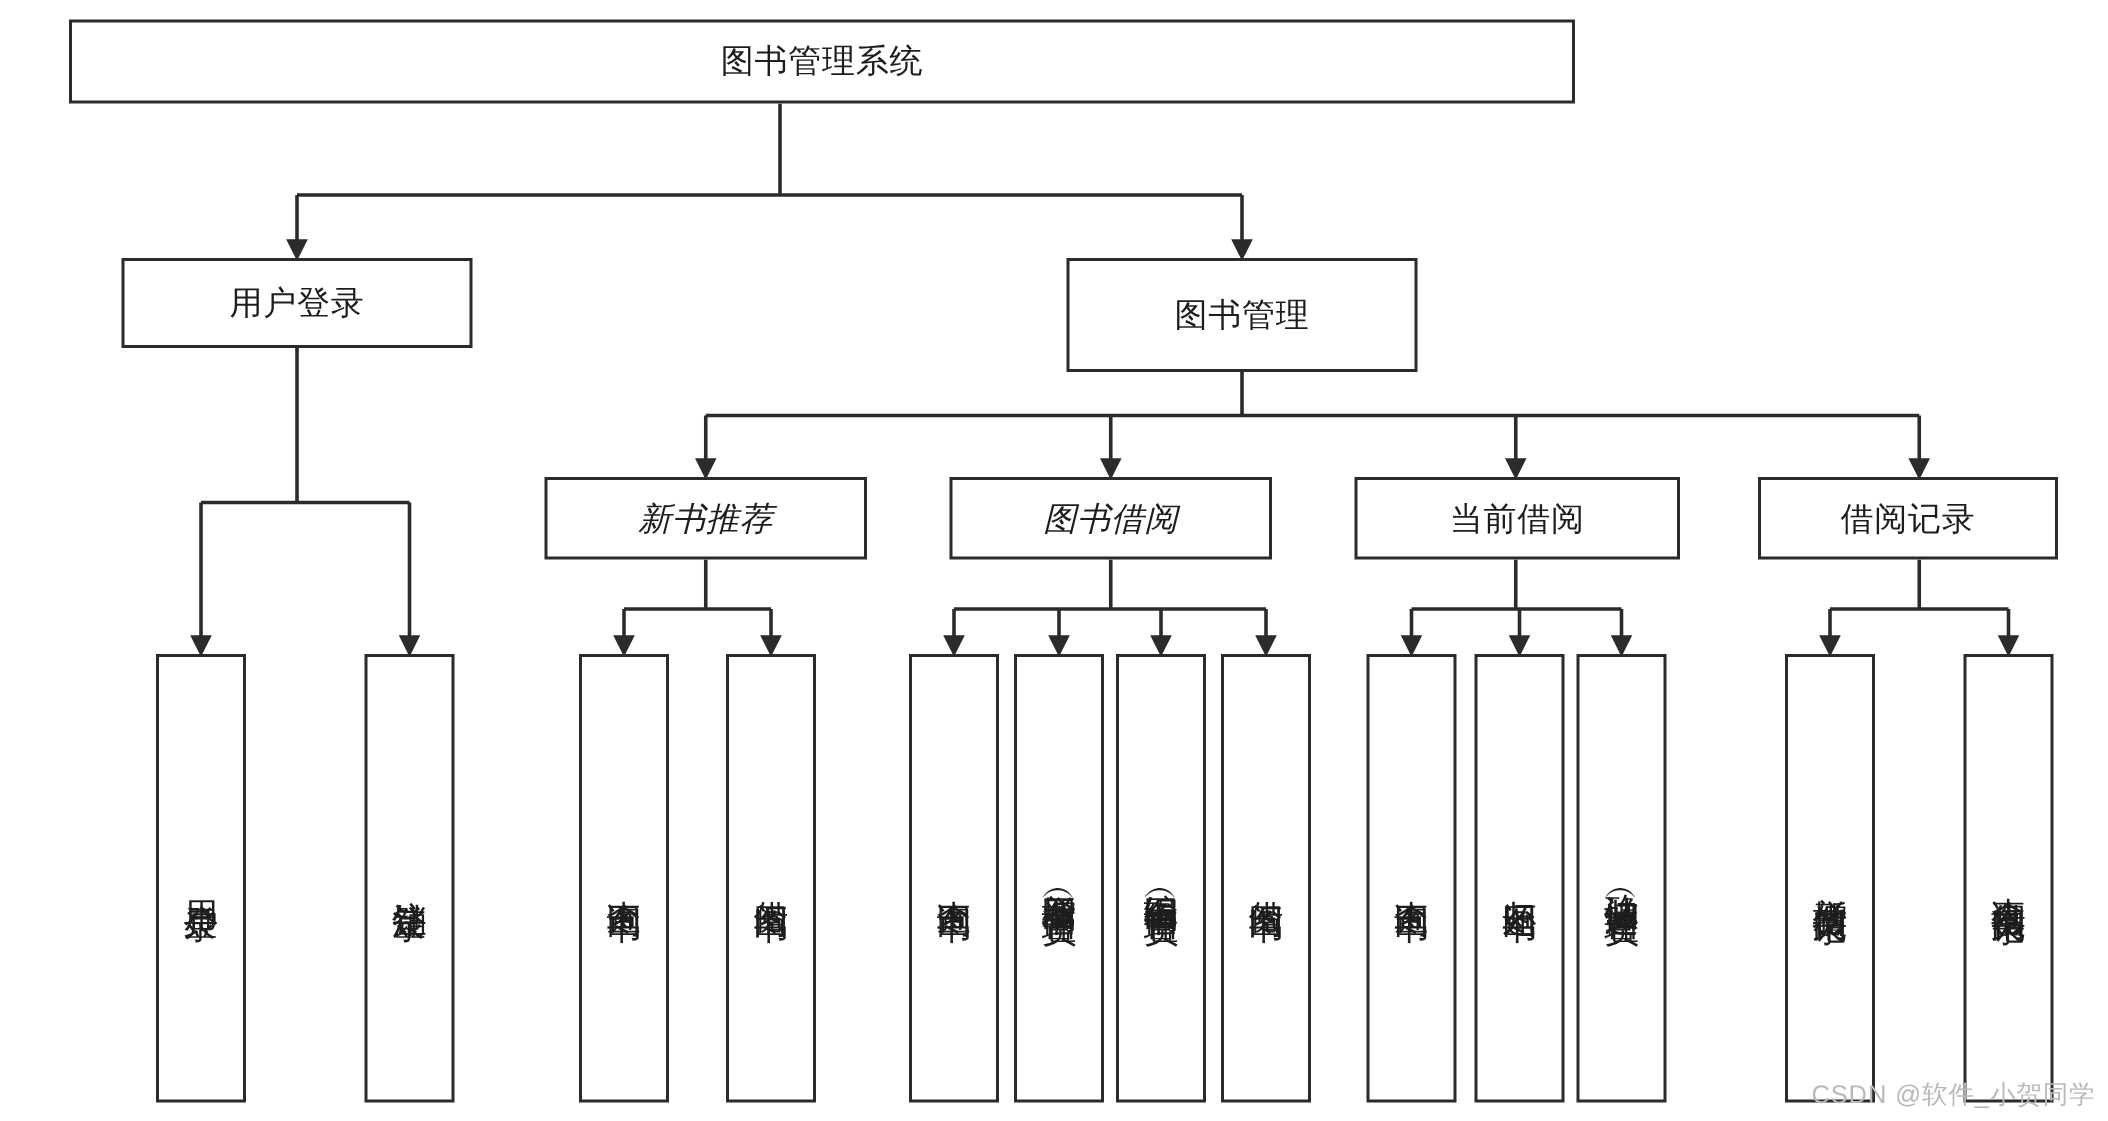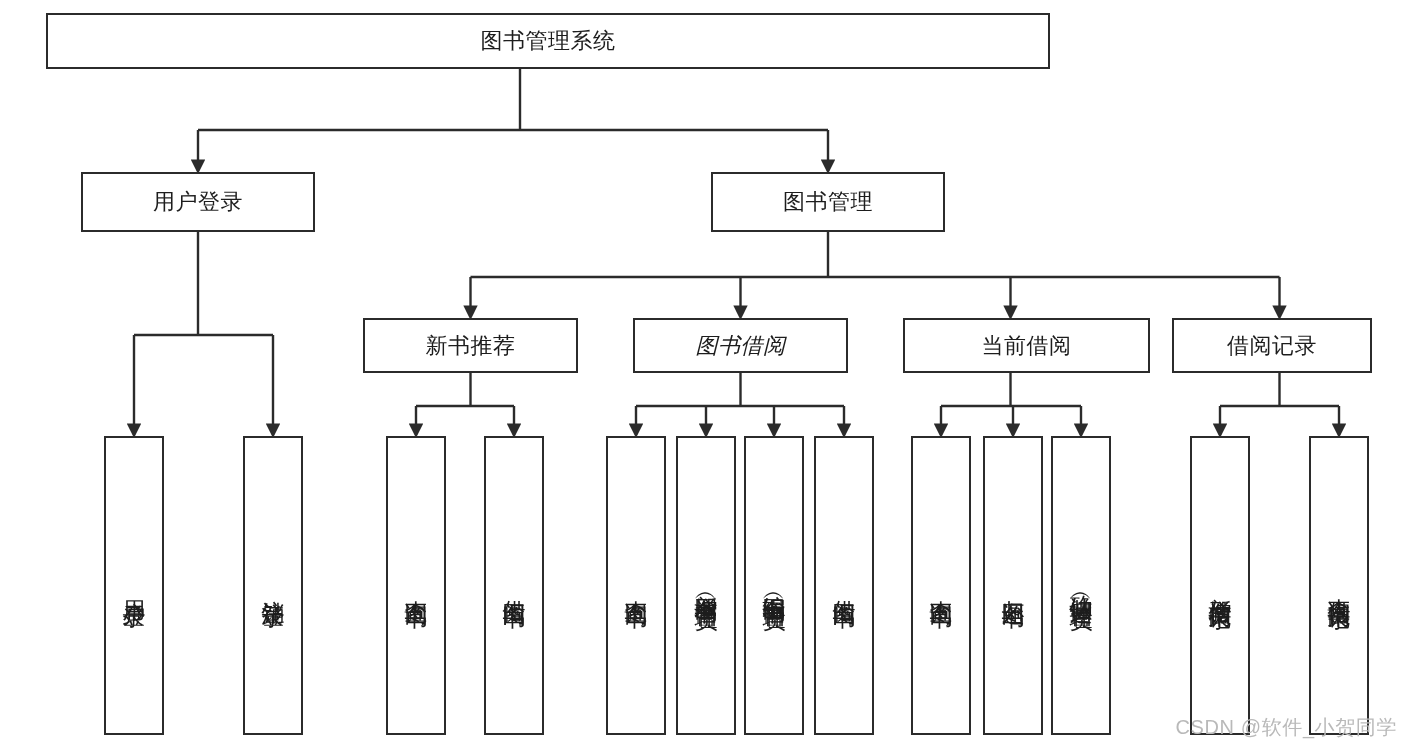--- a/index.html
+++ b/index.html
@@ -52,21 +52,21 @@
     text-orientation: upright;
     font-size: 23px;
     letter-spacing: 2px;
     line-height: 1;
     white-space: nowrap;
   }
   #watermark {
     position: absolute;
     right: 8px;
     bottom: 6px;
-    font-size: 20px;
+    font-size: 17px;
     color: #b9b9b9;
     letter-spacing: 0.6px;
     white-space: nowrap;
     pointer-events: none;
   }
 </style>
 </head>
 <body>
 
 <div id="canvas">
@@ -124,30 +124,30 @@
         <path d="M 1339 406 L 1339 435" marker-end="url(#arrow)"></path>
       </g>
     </svg>
   <div id="nodes">
       <div class="node horizontal" id="node-root" style="left: 6px; top: 13px; width: 1004px; height: 56px; margin-left: 40px;">
         <span class="label">图书管理系统</span>
       </div>
       <div class="node horizontal" id="node-user-login" style="left: 81px; top: 172px; width: 234px; height: 60px;">
         <span class="label">用户登录</span>
       </div>
-      <div class="node horizontal" id="node-book-manage" style="left: 711px; top: 172px; width: 234px; height: 60px;">
+      <div class="node horizontal" id="node-book-manage" style="left: 711px; top: 172px; width: 234px; height: 76px;">
         <span class="label">图书管理</span>
       </div>
-      <div class="node horizontal" id="node-new-book-rec" style="left: 363px; top: 318px; width: 215px; height: 55px;">
+      <div class="node horizontal" id="node-new-book-rec" style="left: 363px; top: 318px; width: 215px; height: 55px; font-style: italic;">
         <span class="label">新书推荐</span>
       </div>
       <div class="node horizontal" id="node-book-borrow" style="left: 633px; top: 318px; width: 215px; height: 55px; font-style: italic;">
         <span class="label">图书借阅</span>
       </div>
-      <div class="node horizontal" id="node-current-borrow" style="left: 903px; top: 318px; width: 247px; height: 55px;">
+      <div class="node horizontal" id="node-current-borrow" style="left: 903px; top: 318px; width: 217px; height: 55px;">
         <span class="label">当前借阅</span>
       </div>
       <div class="node horizontal" id="node-borrow-record" style="left: 1172px; top: 318px; width: 200px; height: 55px;">
         <span class="label">借阅记录</span>
       </div>
       <div class="node vertical" id="node-leaf-user-login" style="left: 104px; top: 436px; width: 60px; height: 299px;">
         <span class="label">用户登录</span>
       </div>
       <div class="node vertical" id="node-leaf-user-logout" style="left: 243px; top: 436px; width: 60px; height: 299px;">
         <span class="label">注销登录</span>

